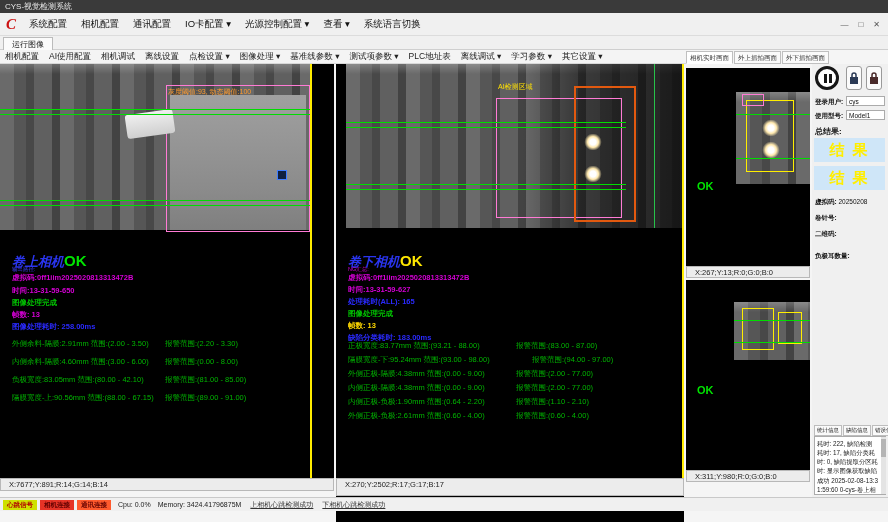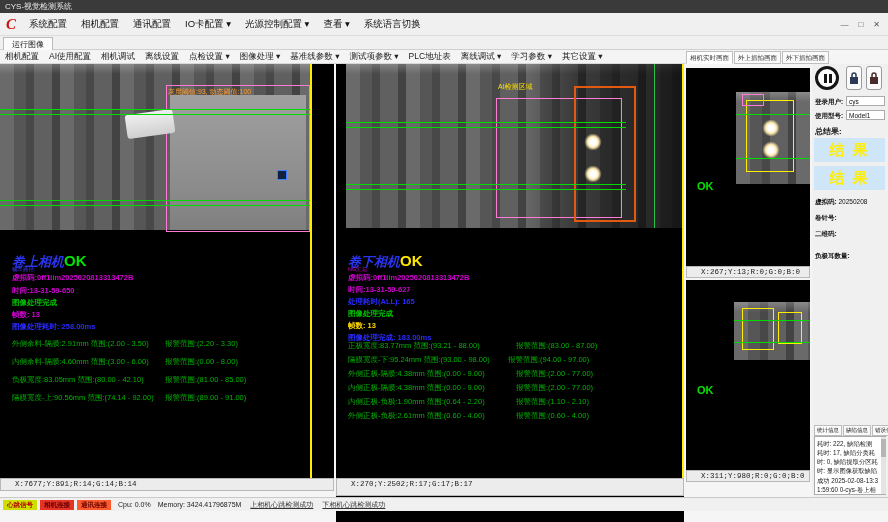--- a/index.html
+++ b/index.html
@@ -26,21 +26,21 @@
   .ptab{padding:1px 3px;border:1px solid #bfbfbf;background:#fafafa;margin-right:1px;white-space:nowrap;line-height:9px;}
   .ptab.active{background:#fff;border-bottom-color:#fff;}
 
   
   .panel{background:#000;overflow:hidden;}
   .panel-left{left:0;top:64px;width:334px;height:414px;}
   .panel-mid{left:336px;top:64px;width:348px;height:464px;}
   .panel-rt{left:686px;top:68px;width:124px;height:198px;}
   .panel-rb{left:686px;top:280px;width:124px;height:190px;}
   .coordbar{background:#ececec;border:1px solid #b8b8b8;box-sizing:border-box;
-            font-family:Liberation Mono, monospace;font-size:7.5px;color:#222;line-height:11px;padding-left:14px;}
+            font-family:Liberation Sans, sans-serif;font-size:7.5px;color:#222;line-height:11px;padding-left:8px;}
   .coord-left{left:0;top:478px;width:334px;height:13px;}
   .coord-mid{left:336px;top:478px;width:348px;height:18px;}
   .coord-rt{left:686px;top:266px;width:124px;height:12px;}
   .coord-rb{left:686px;top:470px;width:124px;height:12px;}
 
   .photo{background:
       linear-gradient(180deg, rgba(255,255,255,.22), rgba(255,255,255,0) 10px),
       repeating-linear-gradient(90deg,#6a6a6a 0 14px,#565656 14px 26px,#484848 26px 34px,#606060 34px 52px,#434343 52px 60px);}
   .photo-mid-shade{background:linear-gradient(90deg,rgba(0,0,0,0) 52%,rgba(0,0,0,.45) 70%,rgba(0,0,0,.7) 100%);}
   .hline{height:1px;background:#00dd00;}
@@ -163,21 +163,21 @@
   <div class="abs iline c-grn" style="left:12px;top:234px;">图像处理完成</div>
   <div class="abs iline c-mag" style="left:12px;top:246px;">帧数: 13</div>
   <div class="abs iline c-blu" style="left:12px;top:258px;">图像处理耗时: 258.00ms</div>
 
   <div class="abs mrow" style="left:12px;top:275px;">外侧余料-隔膜:2.91mm 范围:(2.00 - 3.50)</div>
   <div class="abs mrow" style="left:165px;top:275px;">报警范围:(2.20 - 3.30)</div>
   <div class="abs mrow" style="left:12px;top:293px;">内侧余料-隔膜:4.60mm 范围:(3.00 - 6.00)</div>
   <div class="abs mrow" style="left:165px;top:293px;">报警范围:(0.00 - 8.00)</div>
   <div class="abs mrow" style="left:12px;top:311px;">负极宽度:83.05mm 范围:(80.00 - 42.10)</div>
   <div class="abs mrow" style="left:165px;top:311px;">报警范围:(81.00 - 85.00)</div>
-  <div class="abs mrow" style="left:12px;top:329px;">隔膜宽度-上:90.56mm 范围:(74.14 - 92.00)</div>
+  <div class="abs mrow" style="left:12px;top:329px;">隔膜宽度-上:90.56mm 范围:(88.00 - 67.15)</div>
   <div class="abs mrow" style="left:165px;top:329px;">报警范围:(89.00 - 91.00)</div>
 </div>
 <div class="abs coordbar coord-left">X:7677;Y:891;R:14;G:14;B:14</div>
 
 <div class="abs panel panel-mid">
   <div class="abs photo" style="left:10px;top:0;width:338px;height:164px;">
     <div class="abs photo-mid-shade" style="left:0;top:0;width:338px;height:164px;"></div>
   </div>
   <div class="abs pinkbox" style="left:160px;top:34px;width:124px;height:118px;"></div>
   <div class="abs orangebox" style="left:238px;top:22px;width:58px;height:132px;"></div>
@@ -193,26 +193,26 @@
 
   <div class="abs" style="left:12px;top:188px;">
     <span class="cam-title">卷下相机</span><span class="cam-ok-yellow">OK</span>
   </div>
   <div class="abs cam-sub-m" style="left:12px;top:202px;">NG汇总:</div>
   <div class="abs iline c-mag" style="left:12px;top:209px;">虚拟码:0ff1iim2025020813313472B</div>
   <div class="abs iline c-mag" style="left:12px;top:221px;">时间:13-31-59-627</div>
   <div class="abs iline c-blu" style="left:12px;top:233px;">处理耗时(ALL): 165</div>
   <div class="abs iline c-grn" style="left:12px;top:245px;">图像处理完成</div>
   <div class="abs iline c-yel" style="left:12px;top:257px;">帧数: 13</div>
-  <div class="abs iline c-blu" style="left:12px;top:269px;">图像处理完成: 183.00ms</div>
+  <div class="abs iline c-blu" style="left:12px;top:269px;">缺陷分类耗时: 183.00ms</div>
 
   <div class="abs mrow" style="left:12px;top:277px;">正极宽度:83.77mm 范围:(93.21 - 88.00)</div>
   <div class="abs mrow" style="left:180px;top:277px;">报警范围:(83.00 - 87.00)</div>
   <div class="abs mrow" style="left:12px;top:291px;">隔膜宽度-下:95.24mm 范围:(93.00 - 98.00)</div>
-  <div class="abs mrow" style="left:172px;top:291px;">报警范围:(94.00 - 97.00)</div>
+  <div class="abs mrow" style="left:196px;top:291px;">报警范围:(94.00 - 97.00)</div>
   <div class="abs mrow" style="left:12px;top:305px;">外侧正极-隔膜:4.38mm 范围:(0.00 - 9.00)</div>
   <div class="abs mrow" style="left:180px;top:305px;">报警范围:(2.00 - 77.00)</div>
   <div class="abs mrow" style="left:12px;top:319px;">内侧正极-隔膜:4.38mm 范围:(0.00 - 9.00)</div>
   <div class="abs mrow" style="left:180px;top:319px;">报警范围:(2.00 - 77.00)</div>
   <div class="abs mrow" style="left:12px;top:333px;">内侧正极-负极:1.90mm 范围:(0.64 - 2.20)</div>
   <div class="abs mrow" style="left:180px;top:333px;">报警范围:(1.10 - 2.10)</div>
   <div class="abs mrow" style="left:12px;top:347px;">外侧正极-负极:2.61mm 范围:(0.60 - 4.00)</div>
   <div class="abs mrow" style="left:180px;top:347px;">报警范围:(0.60 - 4.00)</div>
 </div>
 <div class="abs coordbar coord-mid">X:270;Y:2502;R:17;G:17;B:17</div>

